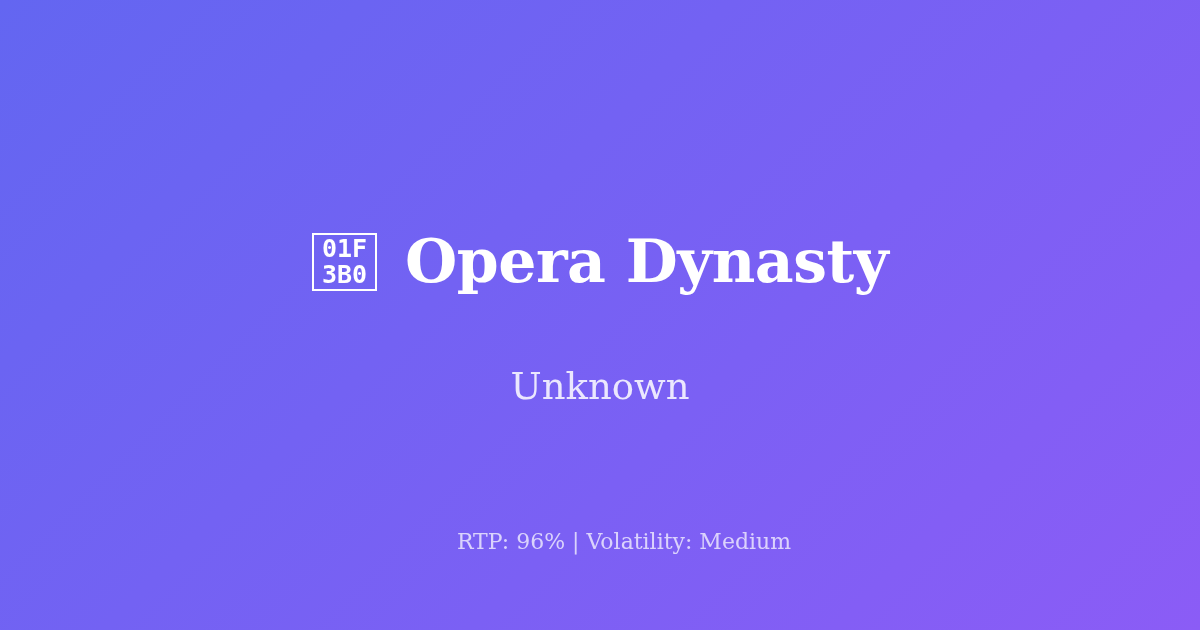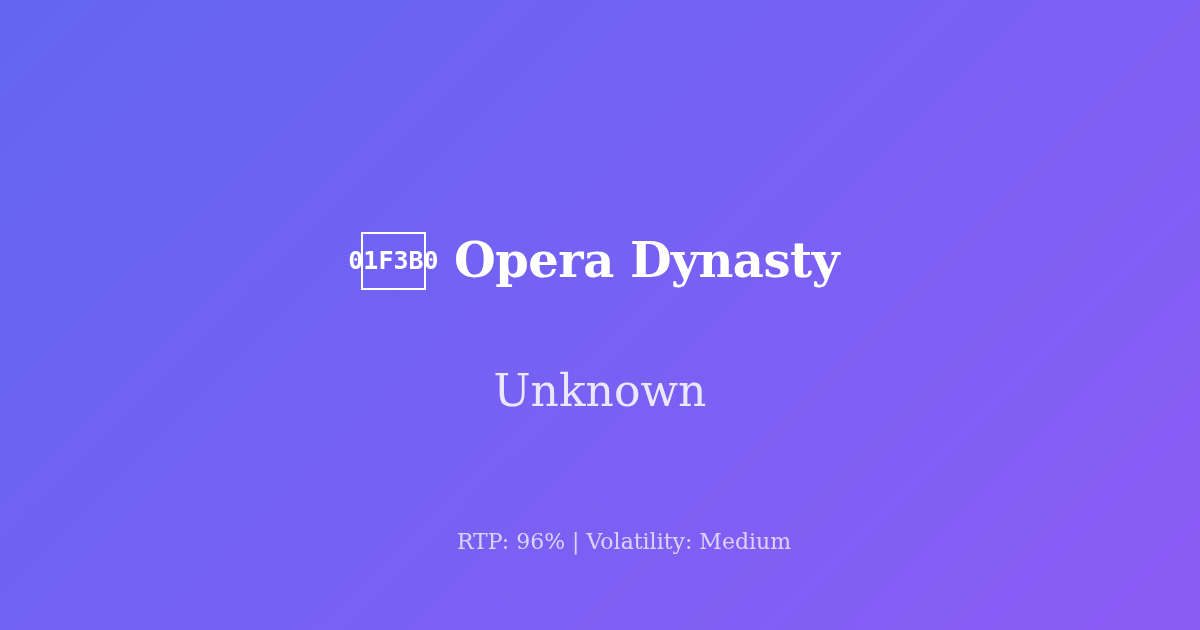--- a/index.html
+++ b/index.html
@@ -39,20 +39,21 @@
     align-items: center;
     justify-content: center;
     gap: 28px;
     padding: 0 40px;
     box-sizing: border-box;
   }
 
   
   .tofu {
     display: inline-flex;
+    flex-direction: column;
     align-items: center;
     justify-content: center;
     box-sizing: border-box;
     width: 65px;
     height: 58px;
     border: 2px solid #ffffff;
     color: #ffffff;
     font-family: "DejaVu Sans Mono", "Liberation Mono", monospace;
     font-size: 25px;
     font-weight: 700;
@@ -65,38 +66,38 @@
 
   .tofu-row {
     display: block;
     white-space: nowrap;
   }
 
   .game-title {
     margin: 0;
     color: #ffffff;
     font-family: "DejaVu Serif", "Liberation Serif", serif;
-    font-size: 48px;
+    font-size: 60px;
     font-weight: 700;
     line-height: 1;
     letter-spacing: -0.5px;
     white-space: nowrap;
   }
 
   
   .provider {
     position: absolute;
     left: 0;
     right: 0;
     top: 365px;
     margin: 0;
     text-align: center;
     color: rgba(255, 255, 255, 0.85);
     font-family: "DejaVu Serif", "Liberation Serif", serif;
-    font-size: 44px;
+    font-size: 37px;
     font-weight: 400;
     line-height: 1.2;
   }
 
   
   .stats {
     position: absolute;
     left: 0;
     right: 0;
     top: 529px;

